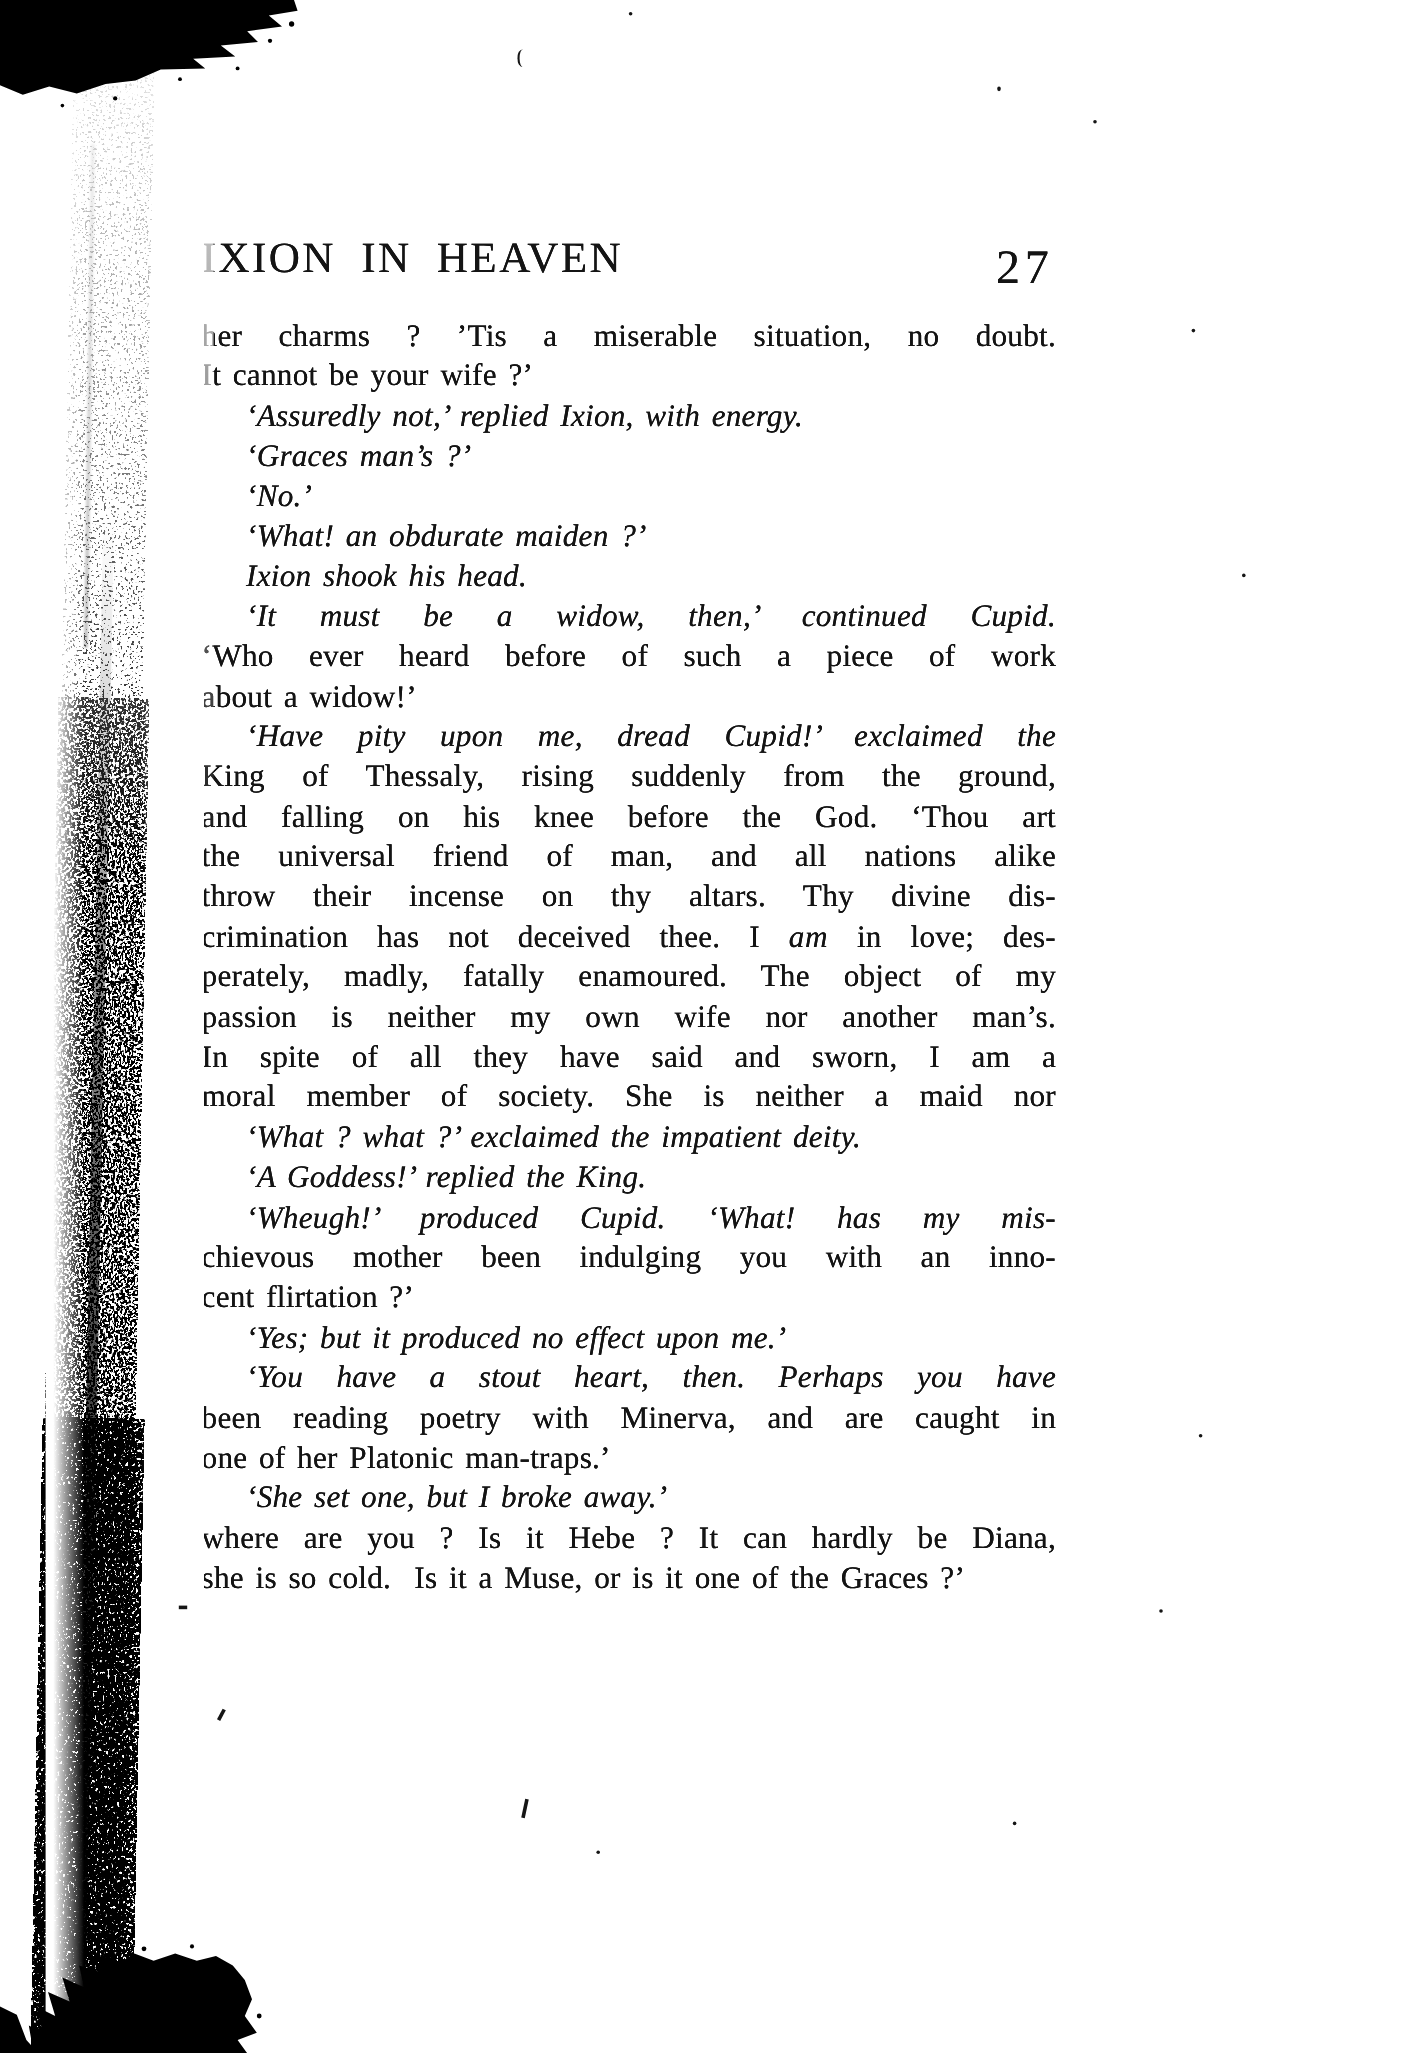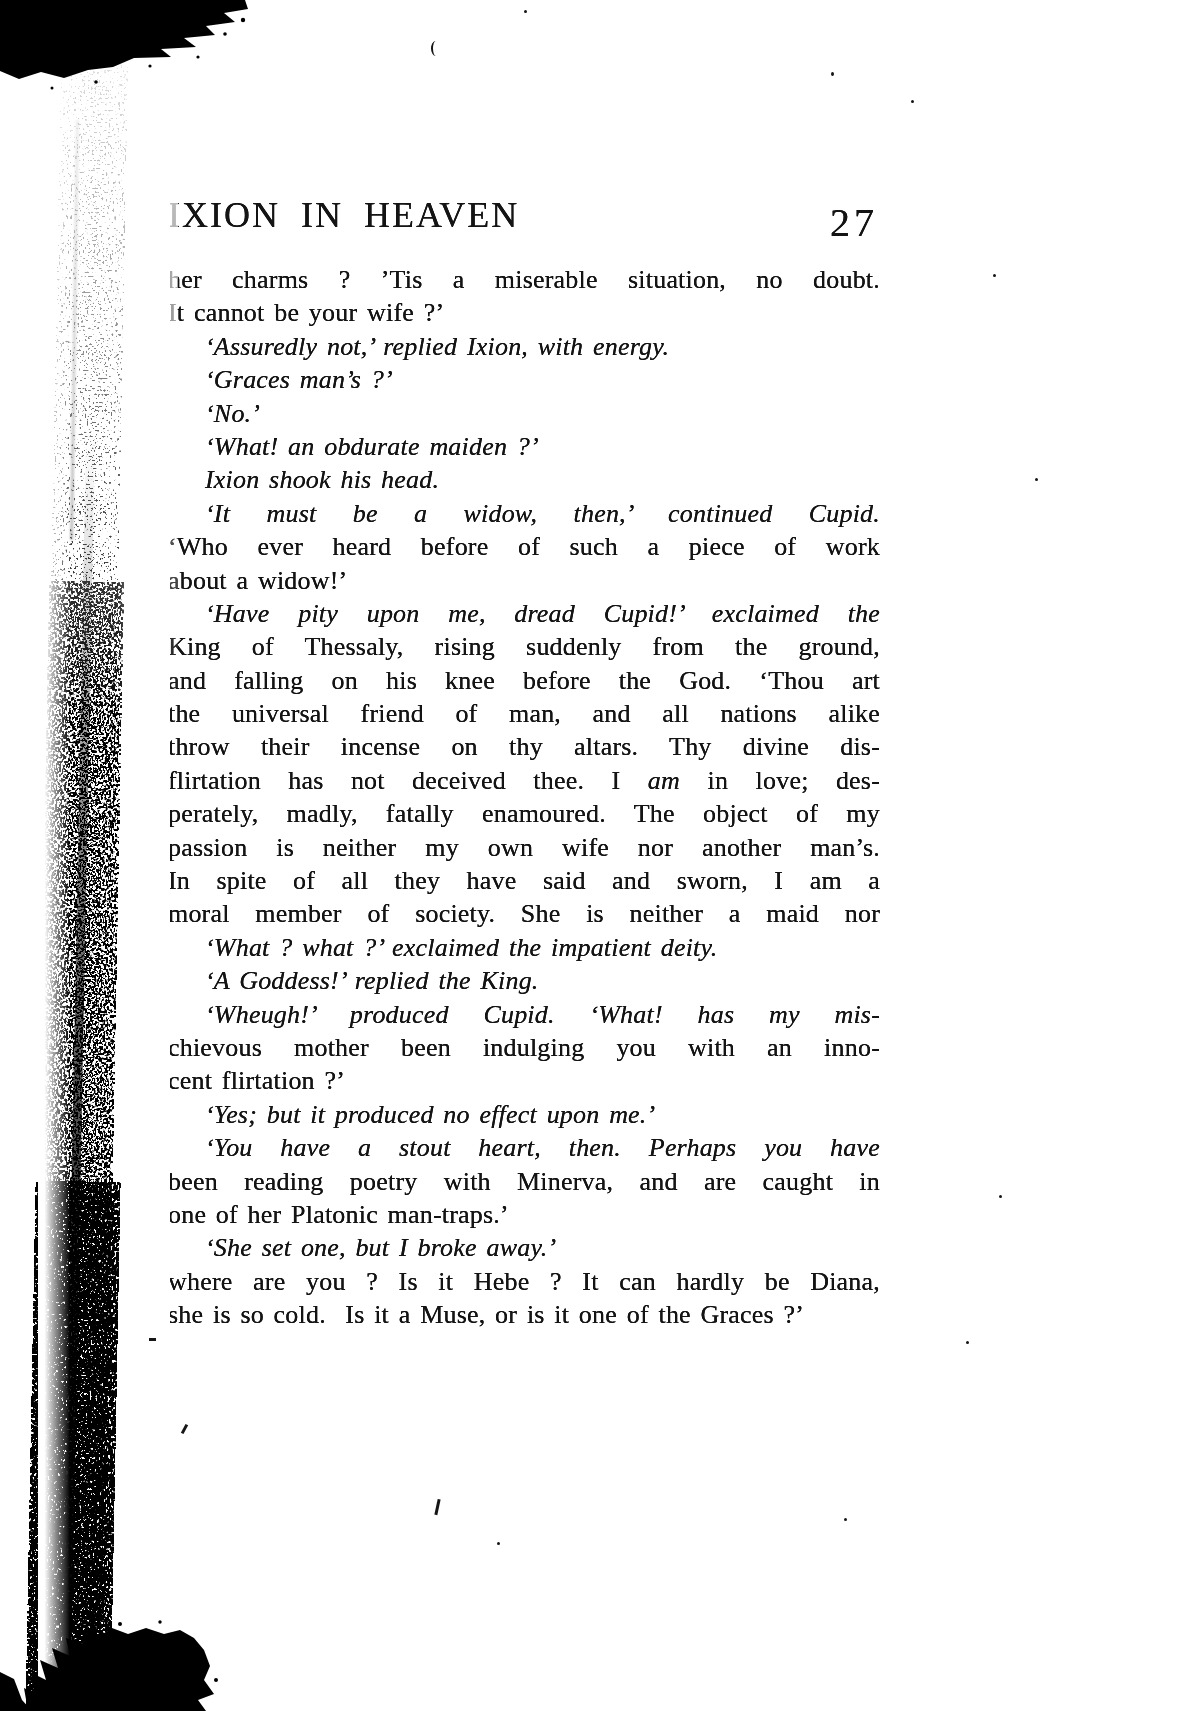--- a/index.html
+++ b/index.html
@@ -87,21 +87,21 @@
       <div class="line indent"><span>‘What! an obdurate maiden ?’</span></div>
       <div class="line indent"><span>Ixion shook his head.</span></div>
       <div class="line indent just"><span>‘It must be a widow, then,’ continued Cupid.</span></div>
       <div class="line just"><span>‘Who ever heard before of such a piece of work</span></div>
       <div class="line"><span>about a widow!’</span></div>
       <div class="line indent just"><span>‘Have pity upon me, dread Cupid!’ exclaimed the</span></div>
       <div class="line just"><span>King of Thessaly, rising suddenly from the ground,</span></div>
       <div class="line just"><span>and falling on his knee before the God. ‘Thou art</span></div>
       <div class="line just"><span>the universal friend of man, and all nations alike</span></div>
       <div class="line just"><span>throw their incense on thy altars. Thy divine dis-</span></div>
-      <div class="line just"><span>flirtation has not deceived thee. I </span><i>am</i><span> in love; des-</span></div>
+      <div class="line just"><span>crimination has not deceived thee. I </span><i>am</i><span> in love; des-</span></div>
       <div class="line just"><span>perately, madly, fatally enamoured. The object of my</span></div>
       <div class="line just"><span>passion is neither my own wife nor another man’s.</span></div>
       <div class="line just"><span>In spite of all they have said and sworn, I am a</span></div>
       <div class="line just"><span>moral member of society. She is neither a maid nor</span></div>
       <div class="line indent"><span>‘What ? what ?’ exclaimed the impatient deity.</span></div>
       <div class="line indent"><span>‘A Goddess!’ replied the King.</span></div>
       <div class="line indent just"><span>‘Wheugh!’ produced Cupid. ‘What! has my mis-</span></div>
       <div class="line just"><span>chievous mother been indulging you with an inno-</span></div>
       <div class="line"><span>cent flirtation ?’</span></div>
       <div class="line indent"><span>‘Yes; but it produced no effect upon me.’</span></div>

